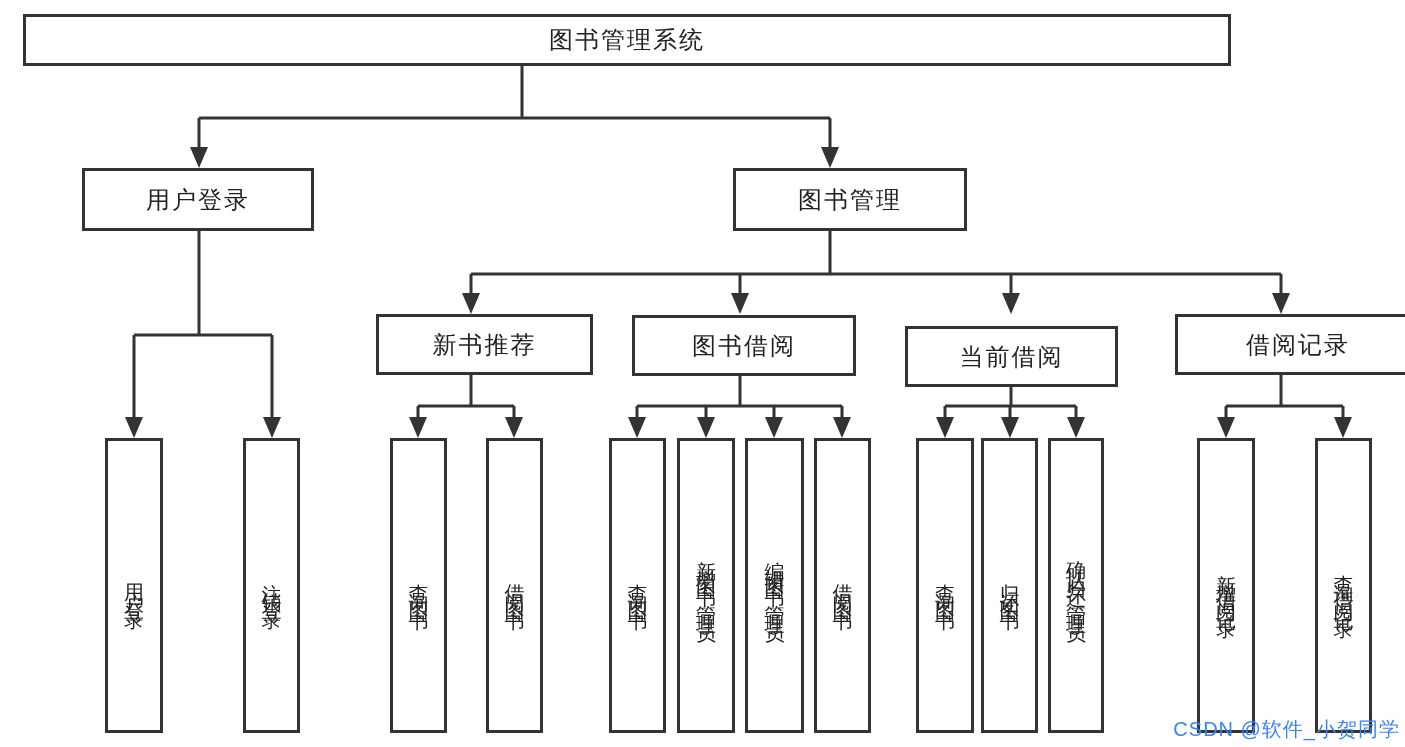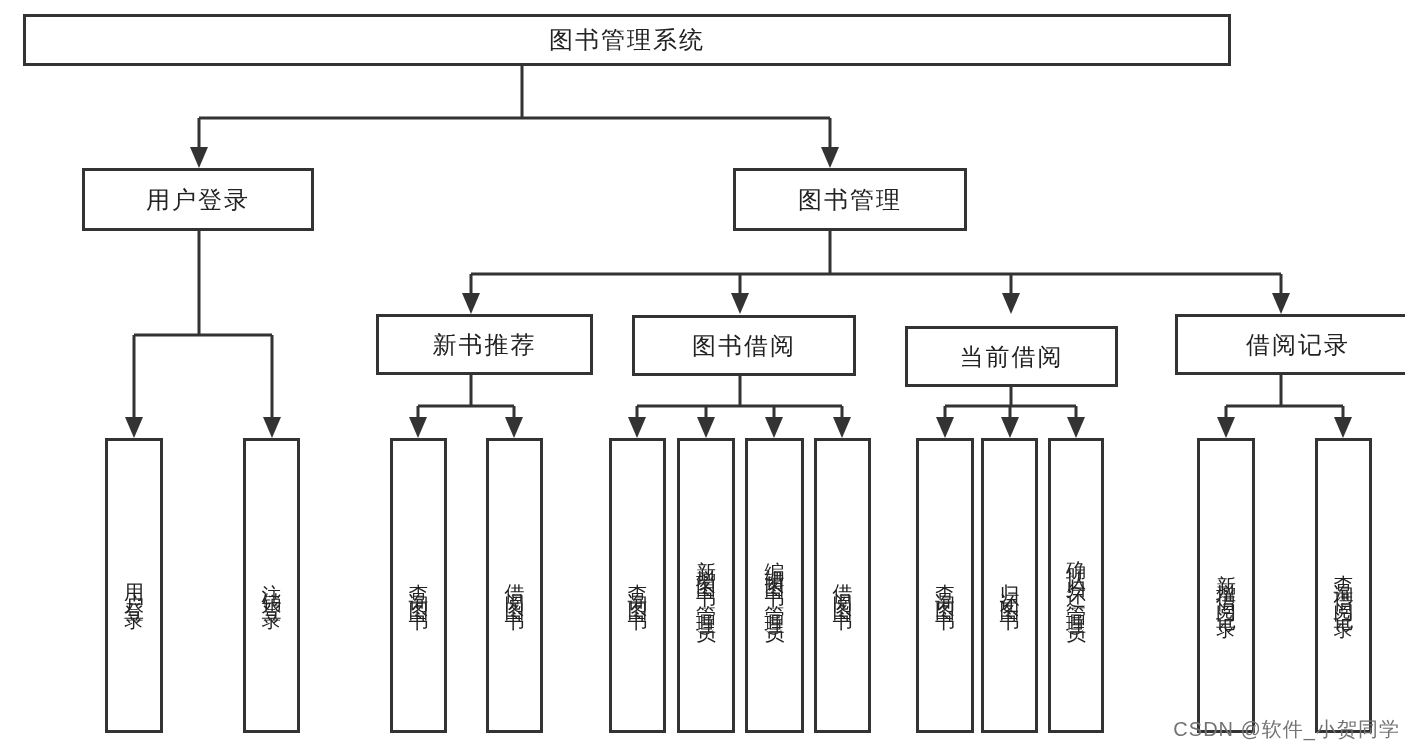--- a/index.html
+++ b/index.html
@@ -11,21 +11,21 @@
   .node{
     position:absolute;box-sizing:border-box;border:3px solid #333333;background:#ffffff;
     display:flex;align-items:center;justify-content:center;color:#222222;z-index:2;
   }
   .h-node{font-size:24px;letter-spacing:2px;white-space:nowrap;}
   .v-node span{
     writing-mode:vertical-rl;font-size:20px;letter-spacing:9px;line-height:1.05;
   }
   .watermark{
     position:absolute;right:5px;bottom:4px;z-index:3;
-    font-size:20px;color:#737373;letter-spacing:1px;white-space:nowrap;
+    font-size:20px;color:#3b82f6;letter-spacing:1px;white-space:nowrap;
   }
 </style>
 </head>
 <body>
 
 <div class="stage">
 
   <svg class="wires" width="1405" height="747" viewBox="0 0 1405 747" fill="none" stroke="#333333" stroke-width="3">
     <g>
       <path d="M522 66 V118 M199 118 H830 M199 118 V149 M830 118 V149"></path>

